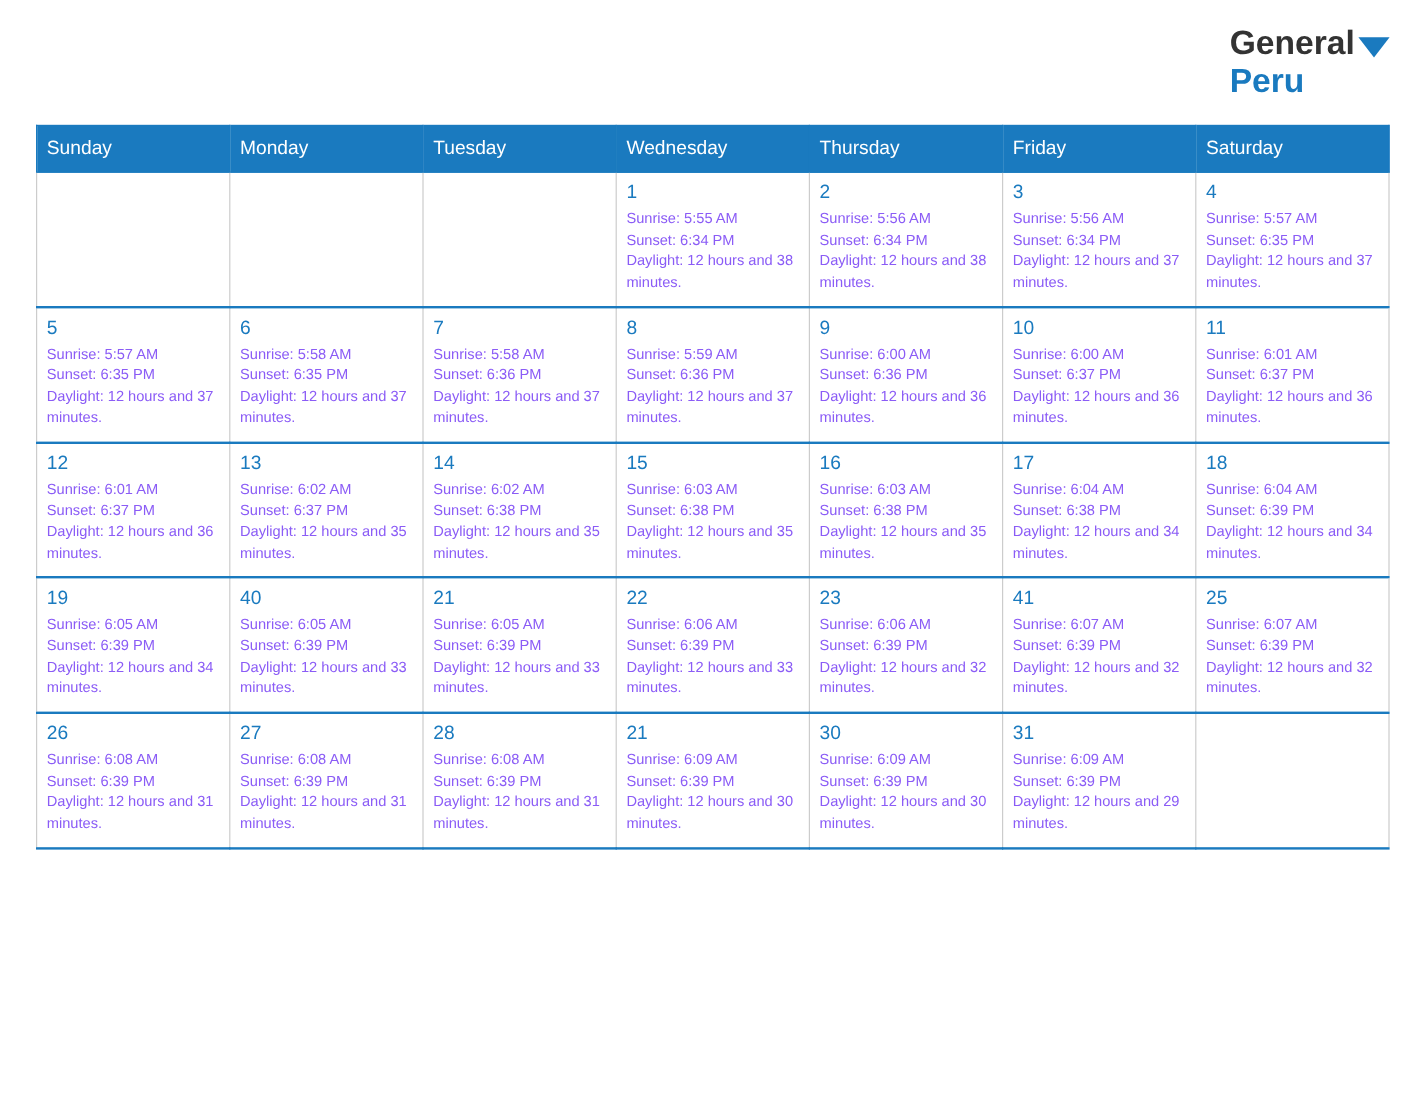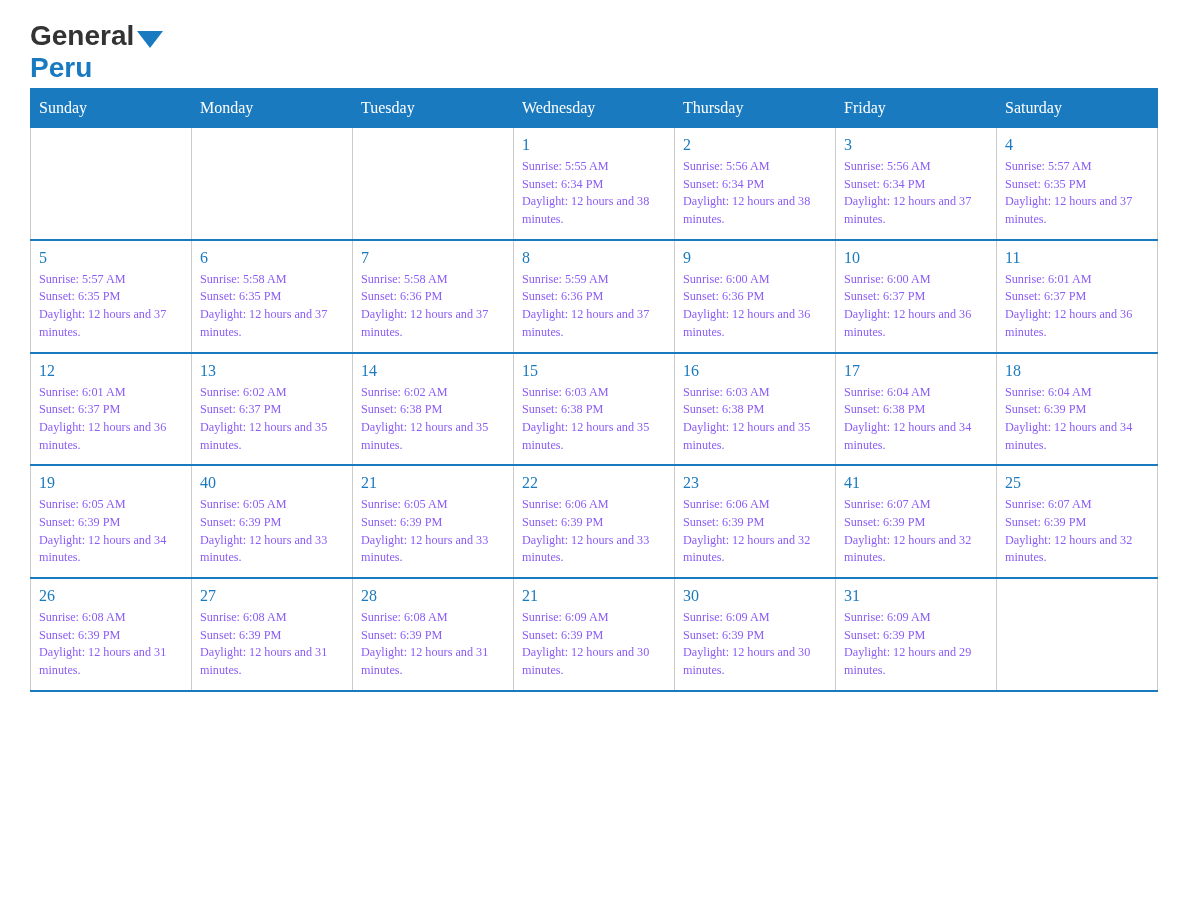--- a/index.html
+++ b/index.html
@@ -5,23 +5,23 @@
     * { box-sizing: border-box; margin: 0; padding: 0; }
     body {
       font-family: Arial, sans-serif;
       background: #fff;
       padding: 20px 30px;
       width: 1188px;
       min-height: 918px;
     }
     .header {
       display: flex;
-      justify-content: flex-start;
+      justify-content: flex-end;
       align-items: flex-start;
-      margin-bottom: 4px;
+      margin-bottom: 20px;
     }
     .logo {
       display: flex;
       align-items: center;
     }
     .logo-text-general {
       font-size: 28px;
       font-weight: bold;
       color: #333;
     }
@@ -45,21 +45,20 @@
       color: #111;
     }
     .location {
       font-size: 20px;
       color: #444;
       margin-top: 4px;
     }
     .calendar {
       width: 100%;
       border-collapse: collapse;
-      font-family: Liberation Serif, serif;
     }
     .calendar thead tr th {
       background-color: #1a7abf;
       color: #fff;
       font-size: 16px;
       font-weight: normal;
       padding: 10px 8px;
       text-align: left;
       border: 1px solid #1a7abf;
     }

